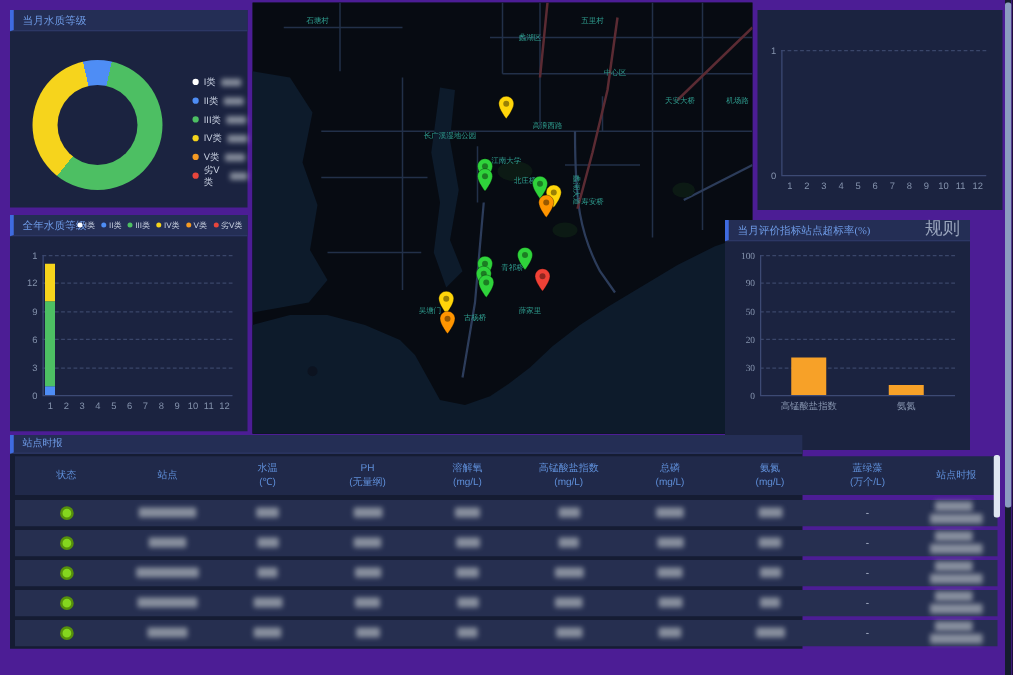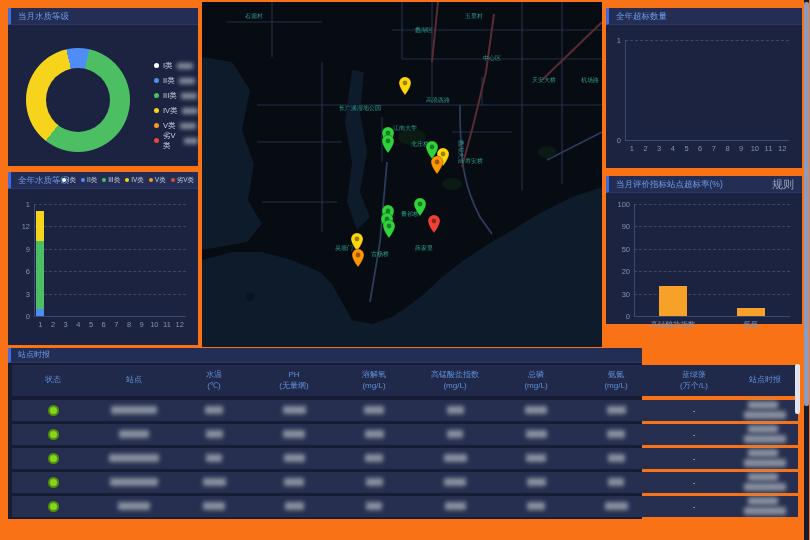--- a/index.html
+++ b/index.html
@@ -1,22 +1,22 @@
 <!DOCTYPE html>
 <html><head>
 <meta charset="utf-8">
 <style>
   html,body{margin:0;padding:0;background:#000;}
-  .stage{position:relative;width:810px;height:540px;background:#f97316;overflow:hidden;
+  .stage{position:relative;width:810px;height:540px;background:#4c1d95;overflow:hidden;
          font-family:"Liberation Sans",sans-serif;}
   .panel{position:absolute;background:#1b2340;}
   .ph{position:relative;height:16px;background:#242e55;border-left:3px solid #3f6be0;
       border-bottom:1px solid #2c3765;}
   .ph .ptitle{position:absolute;left:7px;top:0;line-height:16px;font-size:8.5px;color:#6f9ce8;}
-  .ph .plink{position:absolute;right:8px;top:0;line-height:16px;font-size:11px;color:#9aa5bd;cursor:pointer;}
+  .ph .plink{position:absolute;right:8px;top:0;line-height:16px;font-size:14px;color:#9aa5bd;cursor:pointer;}
   .chart{position:absolute;}
   .grid{position:absolute;height:0;border-top:1px dashed rgba(125,145,195,.32);}
   .grid.solid{border-top:1px solid #3d4a74;}
   .axis{position:absolute;width:0;border-left:1px solid #3d4a74;}
   .tick{position:absolute;font-size:7.5px;color:#8593ad;}
   .ylab{text-align:right;}
   .xlab{text-align:center;}
   .bar{position:absolute;}
   
   .donut{position:absolute;left:18px;top:40px;width:104px;height:104px;border-radius:50%;}
@@ -268,23 +268,20 @@
           </g>
           <g transform="translate(150,247)">
             <path d="M6 0C2.7 0 0 2.7 0 6c0 4.5 6 12 6 12s6-7.5 6-12C12 2.7 9.3 0 6 0z" fill="#ff9500" stroke="rgba(0,0,0,0.45)" stroke-width="0.6"></path>
             <circle cx="6" cy="6" r="2.4" fill="rgba(0,0,0,0.4)"></circle>
           </g>
         </g>
     </svg>
   </div>
 
   <section class="panel" style="left:606px;top:8px;width:196px;height:160px;">
-    <div class="ph">
-      <span class="ptitle">全年超标数量</span>
-    </div>
     <div class="chart" id="ex-chart" style="left:3px;top:22px;width:190px;height:134px;">
         <div class="grid solid" style="left: 16px; width: 164px; top: 110px;"></div>
         <div class="tick ylab" style="left: 0px; width: 12px; top: 106px;">0</div>
         <div class="grid" style="left: 16px; width: 164px; top: 10px;"></div>
         <div class="tick ylab" style="left: 0px; width: 12px; top: 6px;">1</div>
         <div class="axis" style="left: 16px; top: 10px; height: 100px;"></div>
         <div class="tick xlab" style="left: -11.1667px; width: 68px; top: 114px;">1</div>
         <div class="tick xlab" style="left: 2.5px; width: 68px; top: 114px;">2</div>
         <div class="tick xlab" style="left: 16.1667px; width: 68px; top: 114px;">3</div>
         <div class="tick xlab" style="left: 29.8333px; width: 68px; top: 114px;">4</div>
@@ -292,21 +289,21 @@
         <div class="tick xlab" style="left: 57.1667px; width: 68px; top: 114px;">6</div>
         <div class="tick xlab" style="left: 70.8333px; width: 68px; top: 114px;">7</div>
         <div class="tick xlab" style="left: 84.5px; width: 68px; top: 114px;">8</div>
         <div class="tick xlab" style="left: 98.1667px; width: 68px; top: 114px;">9</div>
         <div class="tick xlab" style="left: 111.833px; width: 68px; top: 114px;">10</div>
         <div class="tick xlab" style="left: 125.5px; width: 68px; top: 114px;">11</div>
         <div class="tick xlab" style="left: 139.167px; width: 68px; top: 114px;">12</div>
       </div>
   </section>
 
-  <section class="panel" style="left:606px;top:176px;width:196px;height:148px;">
+  <section class="panel" style="left:580px;top:176px;width:196px;height:184px;font-family:Liberation Serif, serif;">
     <div class="ph">
       <span class="ptitle">当月评价指标站点超标率(%)</span>
       <span class="plink">规则</span>
     </div>
     <div class="chart" id="rate-chart" style="left:4px;top:20px;width:188px;height:146px;">
         <div class="grid solid" style="left: 24px; width: 156px; top: 120px;"></div>
         <div class="tick ylab" style="left: 0px; width: 20px; top: 116px;">0</div>
         <div class="grid" style="left: 24px; width: 156px; top: 97.6px;"></div>
         <div class="tick ylab" style="left: 0px; width: 20px; top: 93.6px;">30</div>
         <div class="grid" style="left: 24px; width: 156px; top: 75.2px;"></div>

